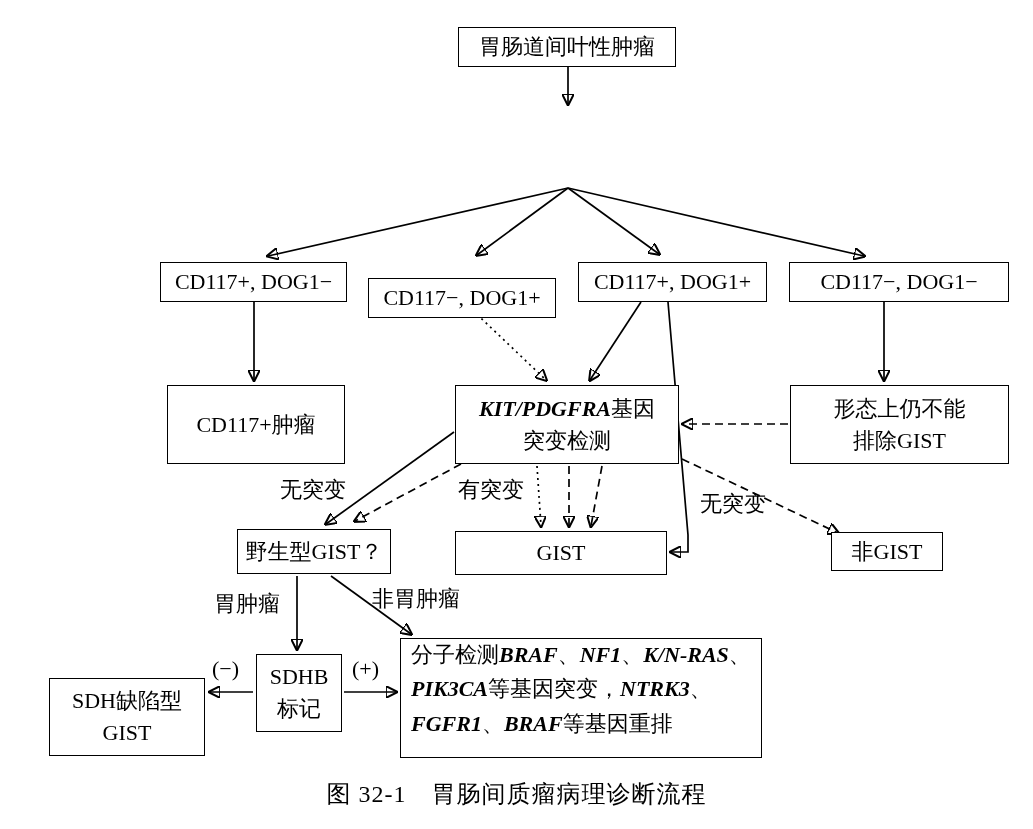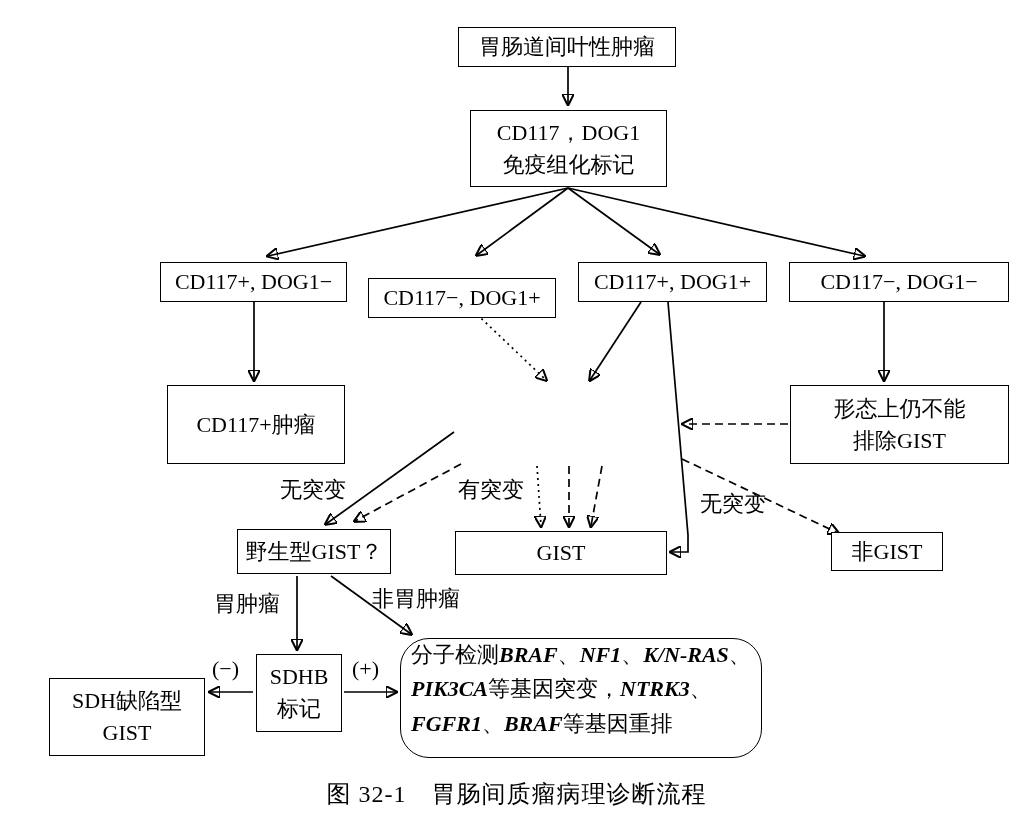--- a/index.html
+++ b/index.html
@@ -27,21 +27,20 @@
     align-items: center;
     text-align: right;
     font-size: 22px;
     line-height: 1.45;
   }
   .node.left-align {
     align-items: flex-start;
     text-align: center;
     padding: 4px 8px 21px 10px;
     line-height: 1.55;
-    border-radius: 29px;
   }
   .edge-label {
     position: absolute;
     font-size: 22px;
     white-space: nowrap;
   }
   .caption {
     position: absolute;
     left: 0; top: 778px; width: 1033px;
     text-align: center;
@@ -81,24 +80,20 @@
     <line x1="297" y1="576" x2="297" y2="649" marker-end="url(#arrow)"></line>
     <line x1="331" y1="576" x2="411" y2="634" marker-end="url(#arrow)"></line>
     <line x1="253" y1="692" x2="210" y2="692" marker-end="url(#arrow)"></line>
     <line x1="344" y1="692" x2="396" y2="692" marker-end="url(#arrow)"></line>
   </svg>
 
   <div class="node" style="left:458px;top:27px;width:218px;height:40px">
     <span>胃肠道间叶性肿瘤</span>
   </div>
 
-  <div class="node" style="left:470px;top:110px;width:197px;height:77px">
-    <span>CD117，DOG1</span>
-    <span>免疫组化标记</span>
-  </div>
 
   <div class="node" style="left:160px;top:262px;width:187px;height:40px">
     <span>CD117+, DOG1−</span>
   </div>
 
   <div class="node" style="left:368px;top:278px;width:188px;height:40px">
     <span>CD117−, DOG1+</span>
   </div>
 
   <div class="node" style="left:578px;top:262px;width:189px;height:40px">
@@ -106,20 +101,24 @@
   </div>
 
   <div class="node" style="left:789px;top:262px;width:220px;height:40px">
     <span>CD117−, DOG1−</span>
   </div>
 
   <div class="node" style="left:167px;top:385px;width:178px;height:79px">
     <span>CD117+肿瘤</span>
   </div>
 
+  <div class="node" style="left:455px;top:385px;width:224px;height:79px">
+    <span><span class="gene">KIT/PDGFRA</span><span>基因</span></span>
+    <span>突变检测</span>
+  </div>
 
   <div class="node" style="left:237px;top:529px;width:154px;height:45px">
     <span>野生型GIST？</span>
   </div>
 
   <div class="node" style="left:790px;top:385px;width:219px;height:79px">
     <span>形态上仍不能</span>
     <span>排除GIST</span>
   </div>
 

